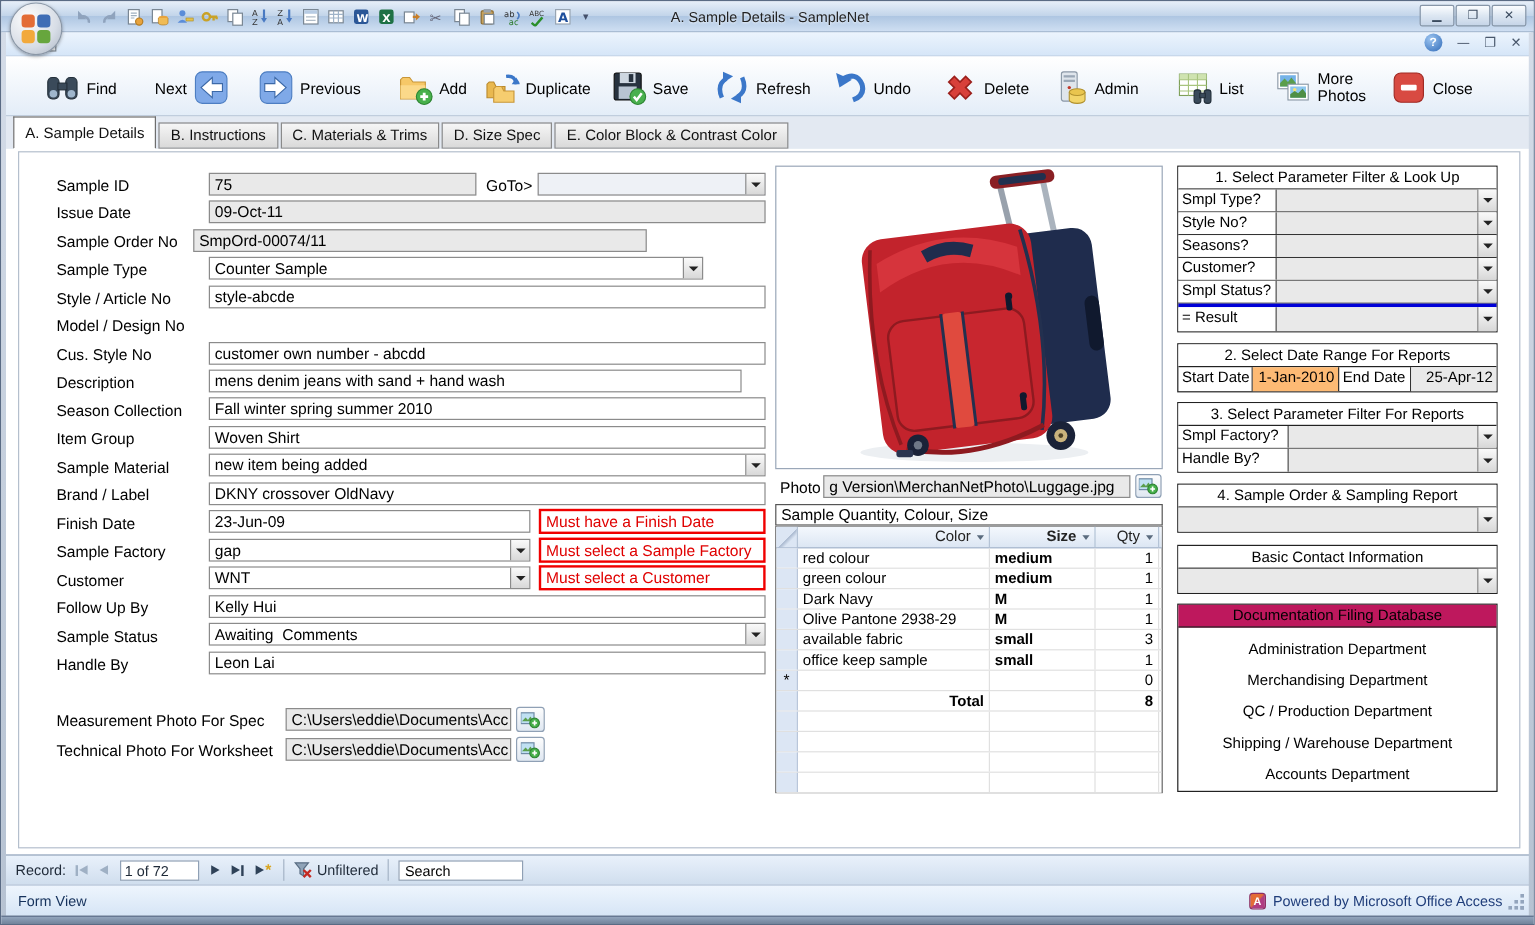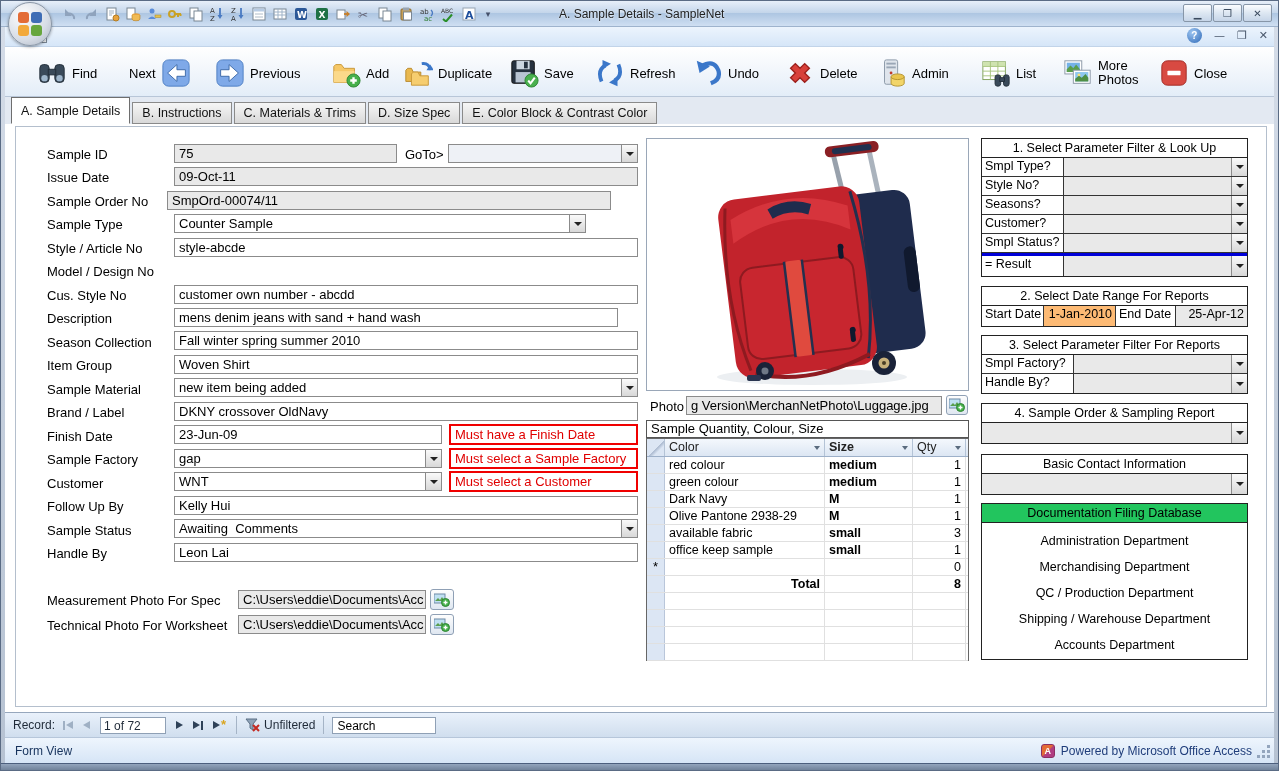--- a/index.html
+++ b/index.html
@@ -61,21 +61,21 @@
   .imgbtn { position:absolute; width:24px; height:21px; border:1px solid #8fa0b5; border-radius:3px;
     background:linear-gradient(#fdfdfd,#dfe7f1); display:flex; align-items:center; justify-content:center; }
 
   
   .photobox { position:absolute; left:645px; top:137px; width:323px; height:253px; border:1px solid #9aa7b8; background:#fff; overflow:hidden; }
   .gridtitle { position:absolute; left:645px; top:419px; width:323px; height:18px; border:1px solid #555; font-size:13px; padding:0 4px; line-height:16px; background:#fff; }
   .gridbox { position:absolute; left:645px; top:437px; width:323px; height:223px; border:1px solid #666; background:#fff; font-size:12.5px; }
   .grow { display:flex; height:17px; border-bottom:1px solid #e0e0e0; }
   .grow.headr { height:18px; border-bottom:1px solid #9db0c9; background:linear-gradient(#f4f8fd,#dce6f3); }
   .gc { padding:0 4px; line-height:17px; overflow:hidden; white-space:nowrap; border-right:1px solid #e0e0e0; }
-  .headr .gc { border-right:1px solid #b4c3d6; color:#222; display:flex; justify-content:space-between; align-items:center; }
+  .headr .gc { border-right:1px solid #b4c3d6; color:#222; display:flex; justify-content:flex-end; align-items:center; gap:5px; }
   .gc-sel { width:18px; background:#dce6f4; border-right:1px solid #b9c6da; padding:0; text-align:center; }
   .headr .gc-sel { background:linear-gradient(135deg,#dce6f4 55%,#aab9cf 56%,#dce6f4 70%); }
   .gc-color { width:160px; }
   .gc-size { width:88px;font-weight:bold; }
   .gc-qty { width:53px; text-align:right; justify-content:flex-end; }
   .hcaret { width:0; height:0; border-left:3.5px solid transparent; border-right:3.5px solid transparent; border-top:4px solid #5a6b7e; }
   .trow-total { font-weight:bold; }
   .newstar { color:#000; font-size:13px; line-height:15px; }
 
   
@@ -417,21 +417,21 @@
 
   <div class="flabel" style="left:46px;top:146px">Sample ID</div>
   <div class="tfield locked" style="left:173px;top:143px;width:223px">75</div>
   <div class="flabel" style="left:404px;top:146px">GoTo&gt;</div>
   <div class="tfield combo" style="left:447px;top:143px;width:190px;background:#eef1f6"><span></span><span class="cbtn"><i class="caret"></i></span></div>
 
   <div class="flabel" style="left:46px;top:169px">Issue Date</div>
   <div class="tfield locked" style="left:173px;top:166px;width:464px">09-Oct-11</div>
 
   <div class="flabel" style="left:46px;top:193px">Sample Order No</div>
-  <div class="tfield locked" style="left:166px;top:190px;width:444px">SmpOrd-00074/11</div>
+  <div class="tfield locked" style="left:160px;top:190px;width:378px">SmpOrd-00074/11</div>
 
   <div class="flabel" style="left:46px;top:216px">Sample Type</div>
   <div class="tfield combo" style="left:173px;top:213px;width:412px"><span>Counter Sample</span><span class="cbtn"><i class="caret"></i></span></div>
 
   <div class="flabel" style="left:46px;top:240px">Style / Article No</div>
   <div class="tfield" style="left:173px;top:237px;width:464px">style-abcde</div>
 
   <div class="flabel" style="left:46px;top:263px">Model / Design No</div>
 
   <div class="flabel" style="left:46px;top:287px">Cus. Style No</div>
@@ -728,21 +728,21 @@
     <div class="prow" style="height:20px">
         <div class="pcombo">
           <span class="cbtn">
             <i class="caret"></i>
           </span>
         </div>
       </div>
   </div>
 
   <div class="panel" style="top:502px;height:157px">
-    <div class="phead" style="background:#22c55e">Documentation Filing Database</div>
+    <div class="phead" style="background:#be185d">Documentation Filing Database</div>
     <div class="docitem" style="top:30px">Administration Department</div>
     <div class="docitem" style="top:56px">Merchandising Department</div>
     <div class="docitem" style="top:82px">QC / Production Department</div>
     <div class="docitem" style="top:108px">Shipping / Warehouse Department</div>
     <div class="docitem" style="top:134px">Accounts Department</div>
   </div>
 
   <div class="recordbar">
     <span>Record:</span>
     <span class="navgrp">

